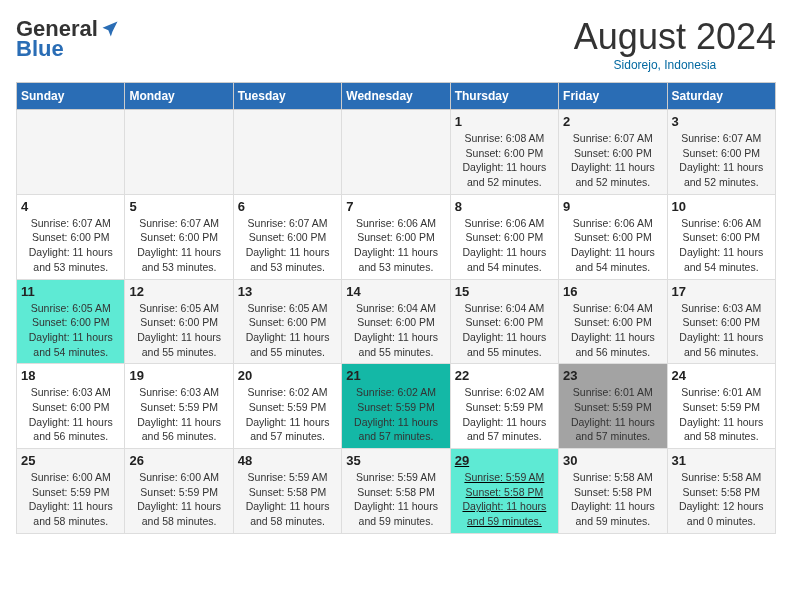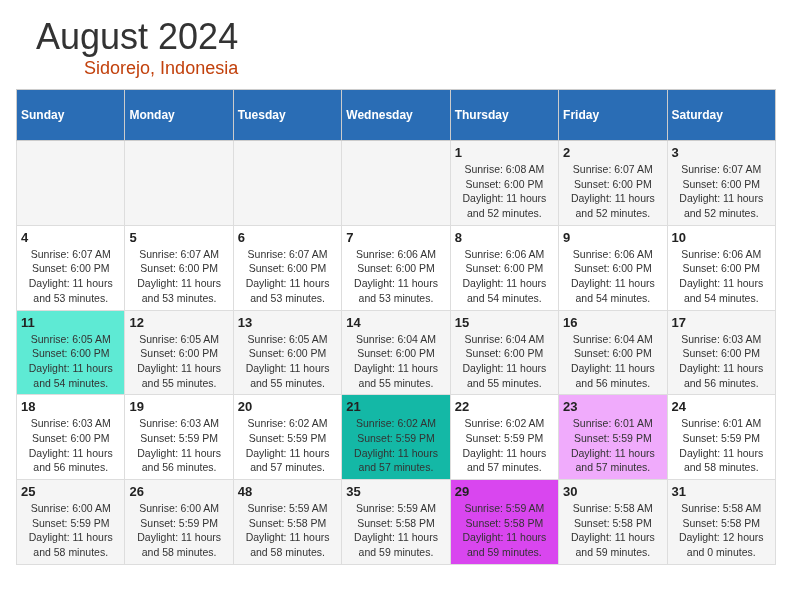--- a/index.html
+++ b/index.html
@@ -43,32 +43,33 @@
     .title-area {
       text-align: right;
     }
     .month-year {
       font-size: 36px;
       font-weight: normal;
       color: #333;
       margin-left: 20px;
     }
     .location {
-      font-size: 18px;
-      color: #c2410c;
+      font-size: 12px;
+      color: #0369a1;
+      text-align: center;
     }
     table {
       width: 100%;
       border-collapse: collapse;
       font-size: 11px;
     }
     thead tr th {
       background-color: #2a6db5;
       color: #fff;
-      padding: 18px 4px;
+      padding: 6px 4px;
       text-align: left;
       font-weight: bold;
       font-size: 12px;
       border: 1px solid #ccc;
     }
     tbody tr td {
       vertical-align: top;
       padding: 4px 4px;
       border: 1px solid #ddd;
       width: calc(100% / 7);
@@ -98,20 +99,29 @@
       background: #fff !important;
     }
     tbody tr:first-child td.empty-cell {
       background: #f5f5f5 !important;
     }
   </style>
 </head>
 <body>
 
 <div class="header">
+  <div class="logo">
+    <div class="logo-text">
+      <span class="logo-general">General</span>
+      <svg class="logo-bird" viewBox="0 0 24 24" fill="#2a6db5">
+        <path d="M21 3L3 10.5l7 3L13 21l2-6 6-12z"></path>
+      </svg>
+    </div>
+    <span class="logo-blue" style="margin-top:-6px; margin-left:0px;">Blue</span>
+  </div>
   <div class="title-area">
     <div class="month-year">August 2024</div>
     <div class="location">Sidorejo, Indonesia</div>
   </div>
 </div>
 
 <table>
   <thead>
     <tr>
     <th>Sunday</th>
@@ -282,21 +292,21 @@
 Daylight: 11 hours
 and 57 minutes.</div>
         </td>
         <td style="background: rgb(255, 255, 255);">
           <div class="day-num">22</div>
           <div class="day-detail" style="white-space: pre-line;">Sunrise: 6:02 AM
 Sunset: 5:59 PM
 Daylight: 11 hours
 and 57 minutes.</div>
         </td>
-        <td style="background: #f0abfc;">
+        <td style="background: #a3a3a3;">
           <div class="day-num">23</div>
           <div class="day-detail" style="white-space: pre-line;">Sunrise: 6:01 AM
 Sunset: 5:59 PM
 Daylight: 11 hours
 and 57 minutes.</div>
         </td>
         <td style="background: rgb(255, 255, 255);">
           <div class="day-num">24</div>
           <div class="day-detail" style="white-space: pre-line;">Sunrise: 6:01 AM
 Sunset: 5:59 PM
@@ -326,21 +336,21 @@
 Daylight: 11 hours
 and 58 minutes.</div>
         </td>
         <td style="background: rgb(245, 245, 245);">
           <div class="day-num">35</div>
           <div class="day-detail" style="white-space: pre-line;">Sunrise: 5:59 AM
 Sunset: 5:58 PM
 Daylight: 11 hours
 and 59 minutes.</div>
         </td>
-        <td style="background: #d946ef;">
+        <td style="background: #5eead4; text-decoration: underline;">
           <div class="day-num">29</div>
           <div class="day-detail" style="white-space: pre-line;">Sunrise: 5:59 AM
 Sunset: 5:58 PM
 Daylight: 11 hours
 and 59 minutes.</div>
         </td>
         <td style="background: rgb(245, 245, 245);">
           <div class="day-num">30</div>
           <div class="day-detail" style="white-space: pre-line;">Sunrise: 5:58 AM
 Sunset: 5:58 PM

